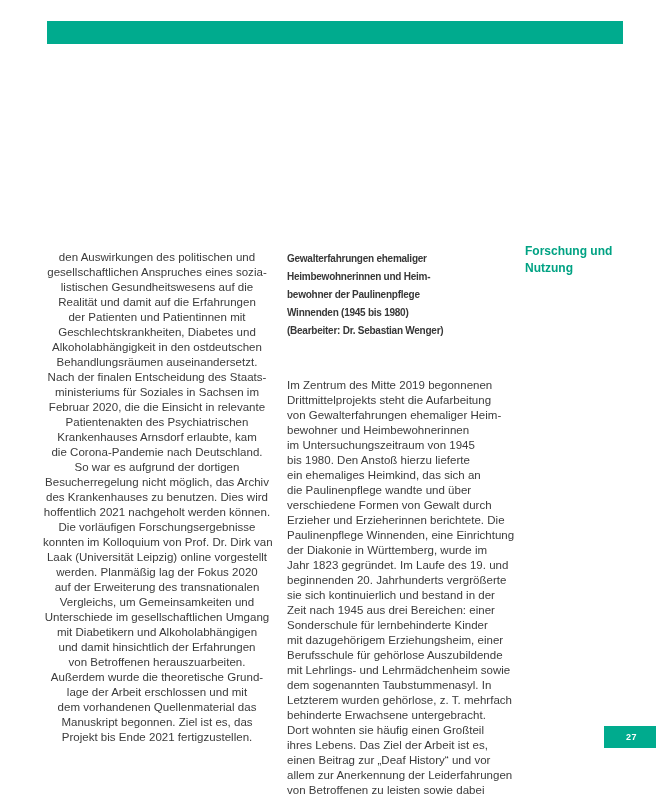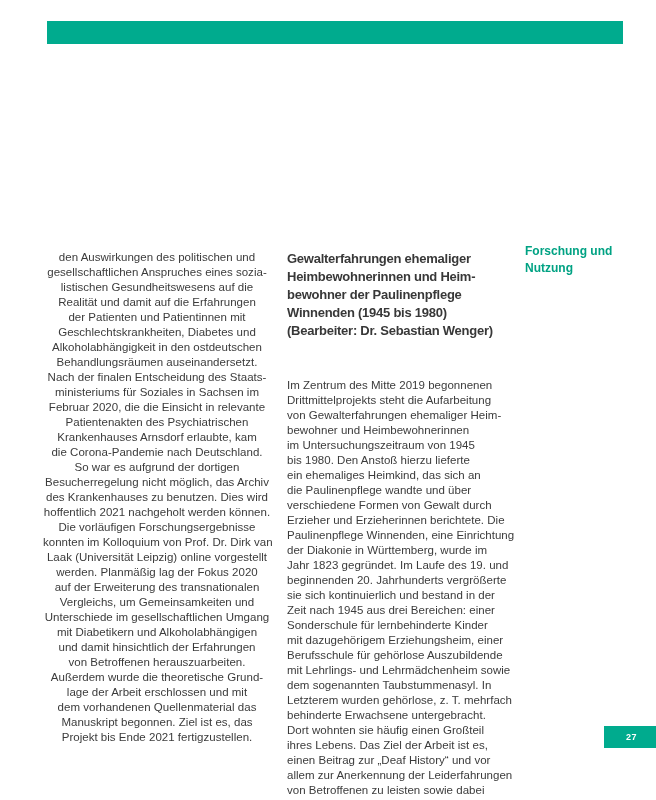--- a/index.html
+++ b/index.html
@@ -28,21 +28,21 @@
     top:220px;
     color:var(--body-text);
     font-size:11.5px;
     line-height:15px;
     letter-spacing:0.02px;
     white-space:pre;
   }
   .col-left{left:43px;width:228px;text-align:center;}
   .col-right{left:287px;width:236px;}
   .article-title{
-    font-size:13px;
+    font-size:10px;
     line-height:18px;
     font-weight:bold;
     letter-spacing:-0.25px;
     color:var(--title-text);
     margin-bottom:8px;
     white-space:pre;
   }
   .article-body{white-space:pre;}
   .section-label{
     position:absolute;

